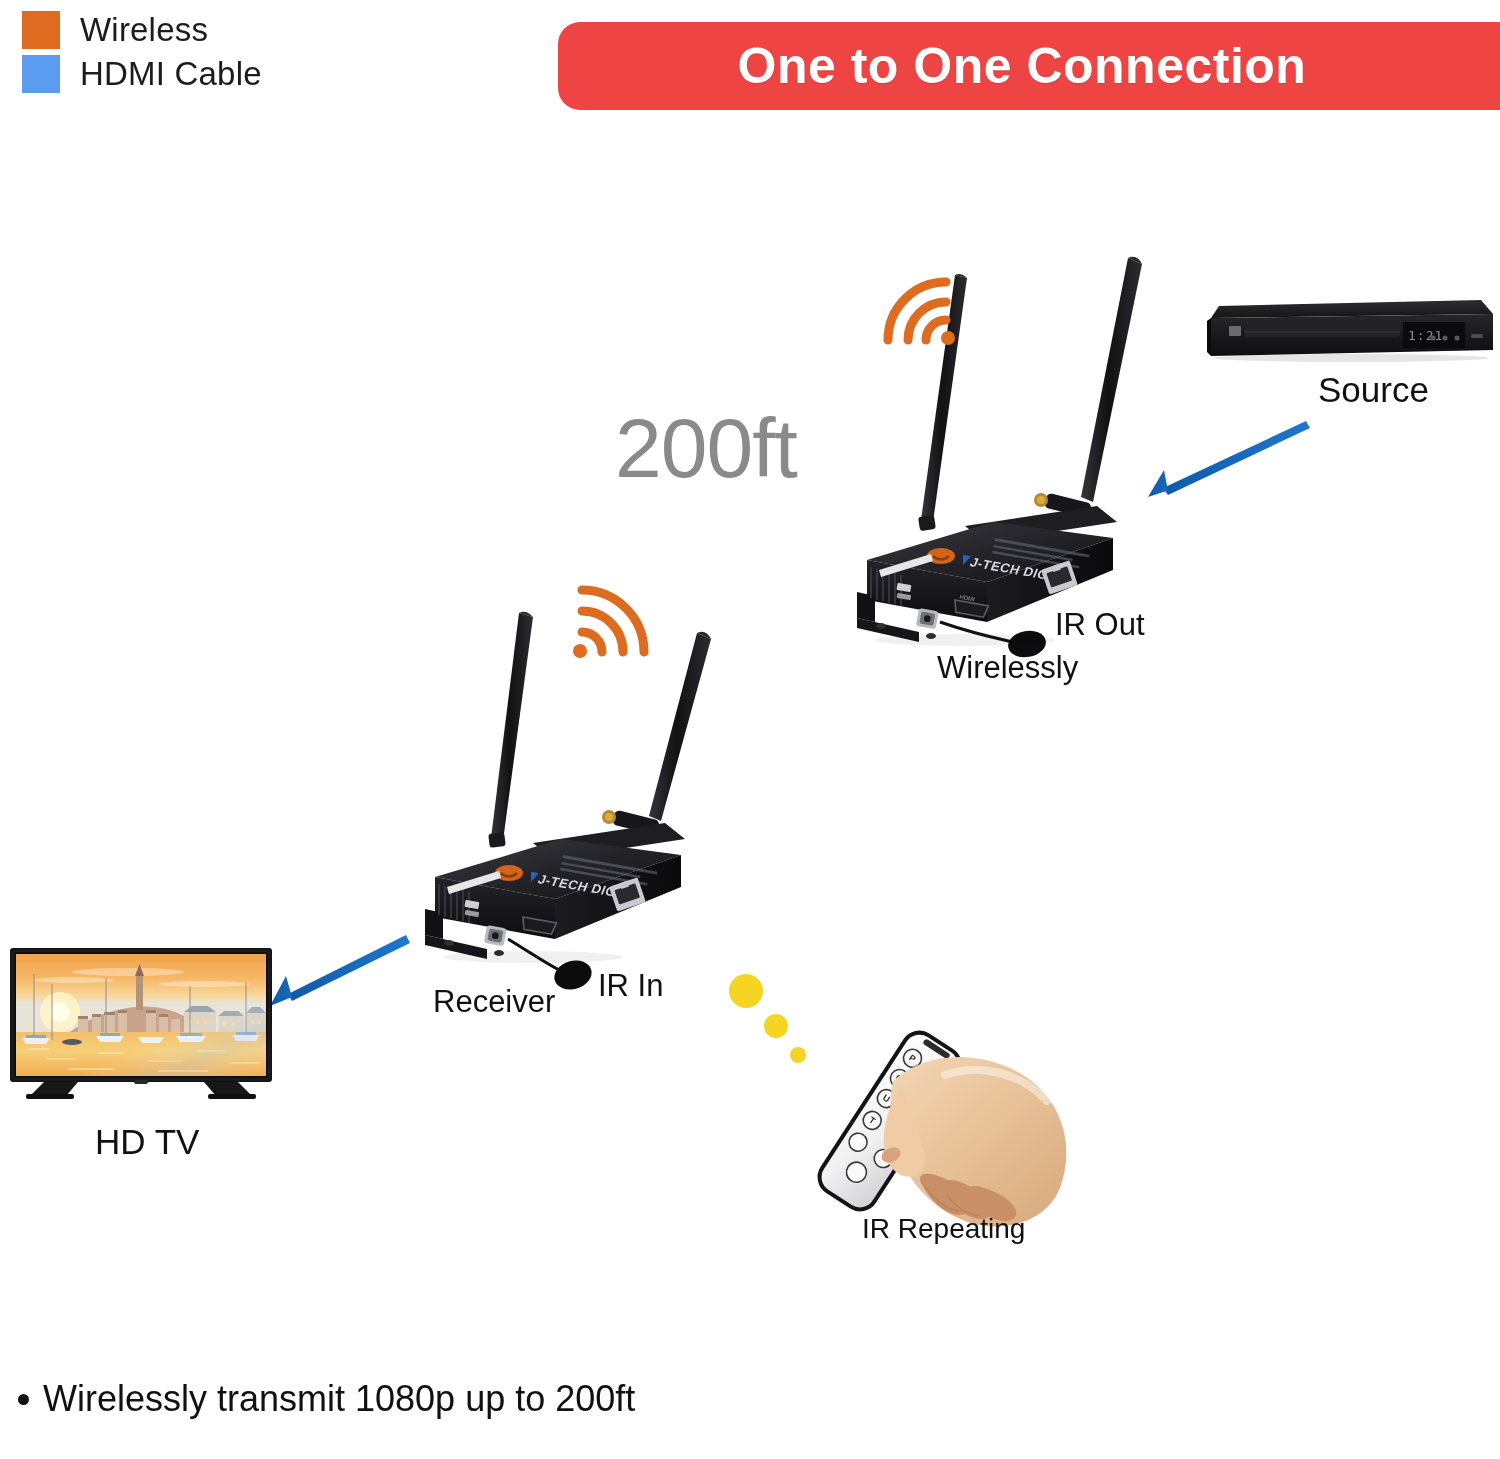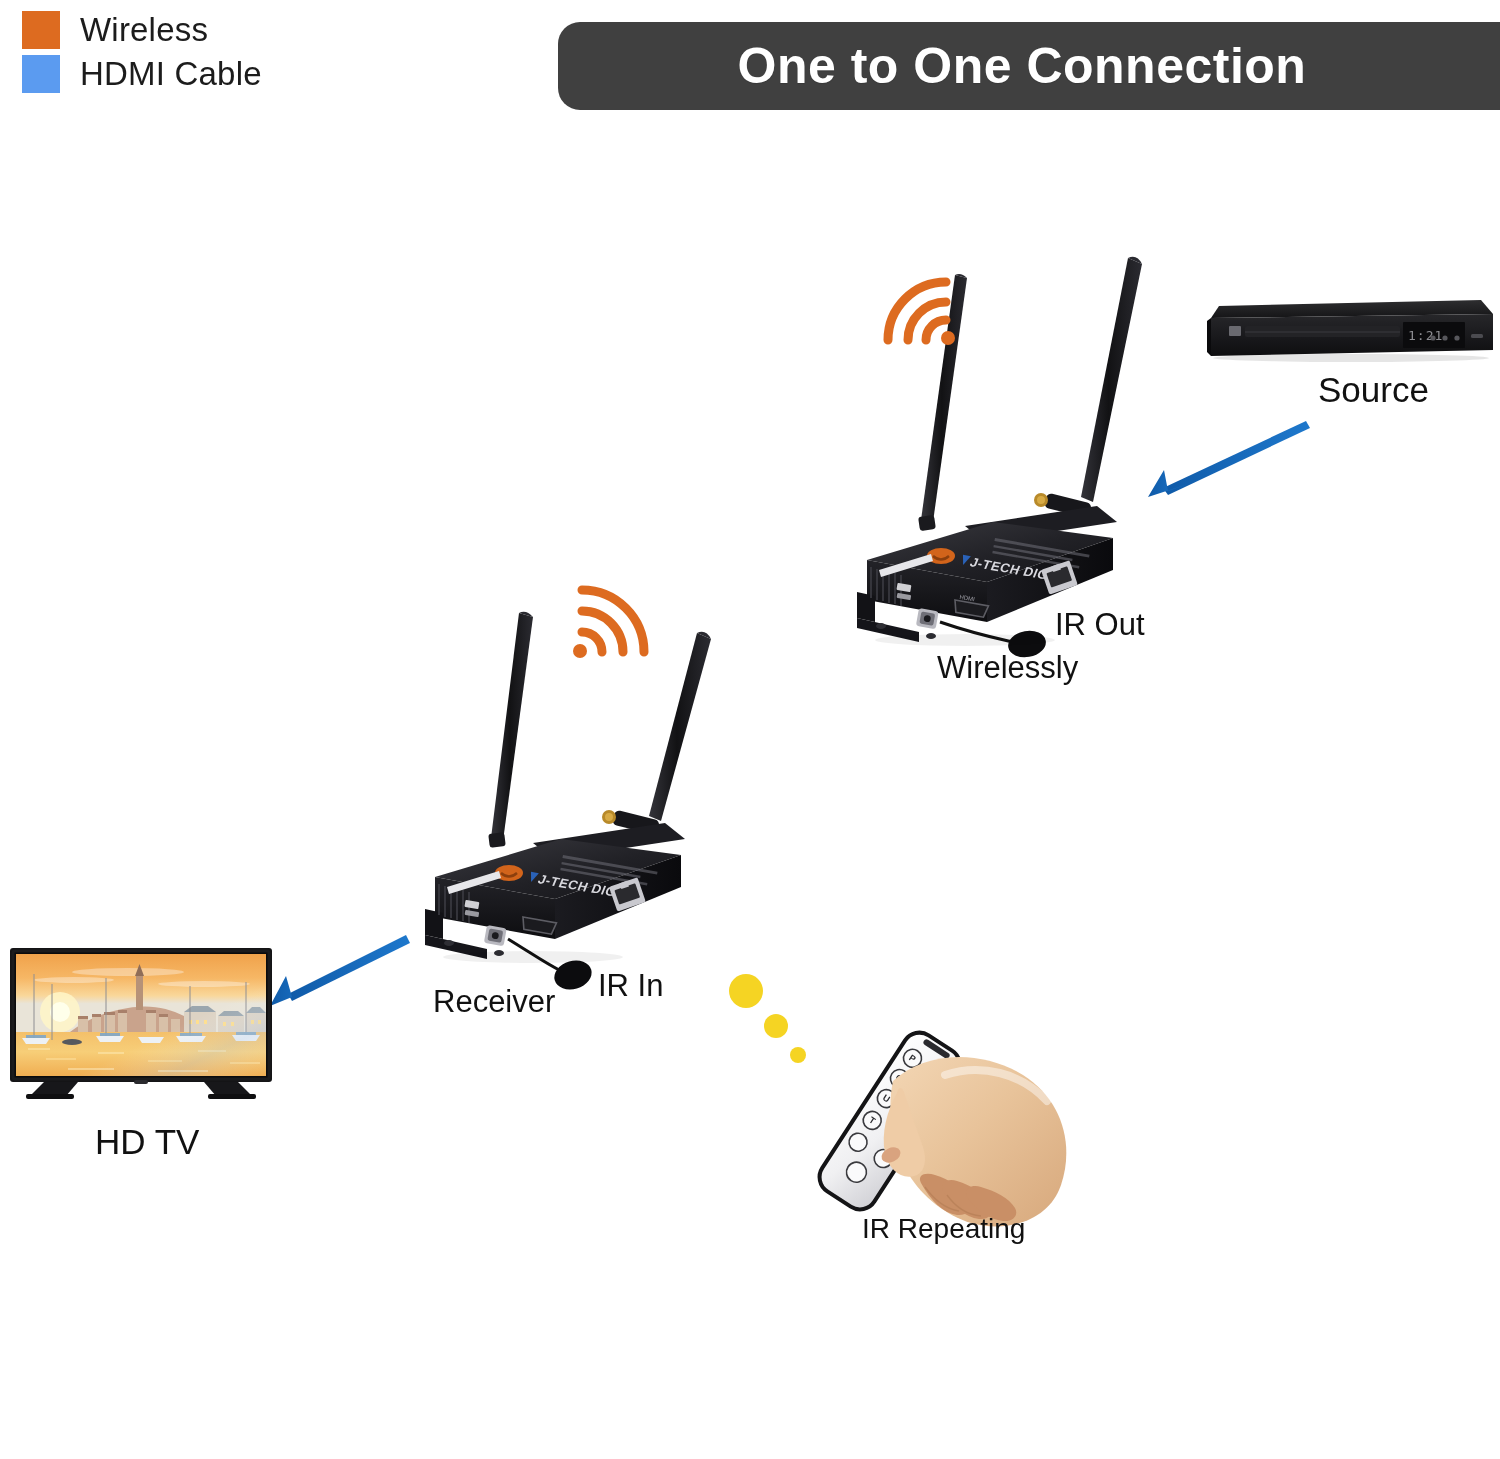--- a/index.html
+++ b/index.html
@@ -54,24 +54,25 @@
     <div class="legend-row">
       <span class="legend-sw" style="background:#DD6B20;"></span>
       <span class="legend-label">Wireless</span>
     </div>
     <div class="legend-row">
       <span class="legend-sw" style="background:#5B9BF0;"></span>
       <span class="legend-label">HDMI Cable</span>
     </div>
   </div>
 
-  <div class="abs" id="banner" style="background:#404040;">
+  <div class="abs" id="banner" style="background:#ef4444;">
     <span id="banner-title">One to One Connection</span>
   </div>
 
+  <div class="abs" id="dist">200ft</div>
 
   <div class="abs" style="left:1205px;top:288px;width:290px;height:80px;">
     <svg width="290" height="80" viewBox="0 0 290 80">
       <defs>
         <linearGradient id="dvdTop" x1="0" y1="0" x2="0" y2="1">
           <stop offset="0" stop-color="#2e2e30"></stop>
             <stop offset="1" stop-color="#151517"></stop>
         </linearGradient>
         <linearGradient id="dvdFace" x1="0" y1="0" x2="0" y2="1">
           <stop offset="0" stop-color="#27272a"></stop>
@@ -578,14 +579,18 @@
           <path d="M172,180 C182,194 194,200 206,201"></path>
         </g>
 
         <path d="M170,60 C206,48 246,58 272,86" stroke="rgba(255,255,255,0.45)" stroke-width="8" fill="none" stroke-linecap="round"></path>
       </g>
     </svg>
   </div>
 
   <div class="abs cap" id="lbl-irrep">IR Repeating</div>
 
+  <div class="abs" id="bullet">
+    <span id="bullet-dot"></span>
+    <span id="bullet-text">Wirelessly transmit 1080p up to 200ft</span>
+  </div>
 
 </div>
 
 </body></html>

